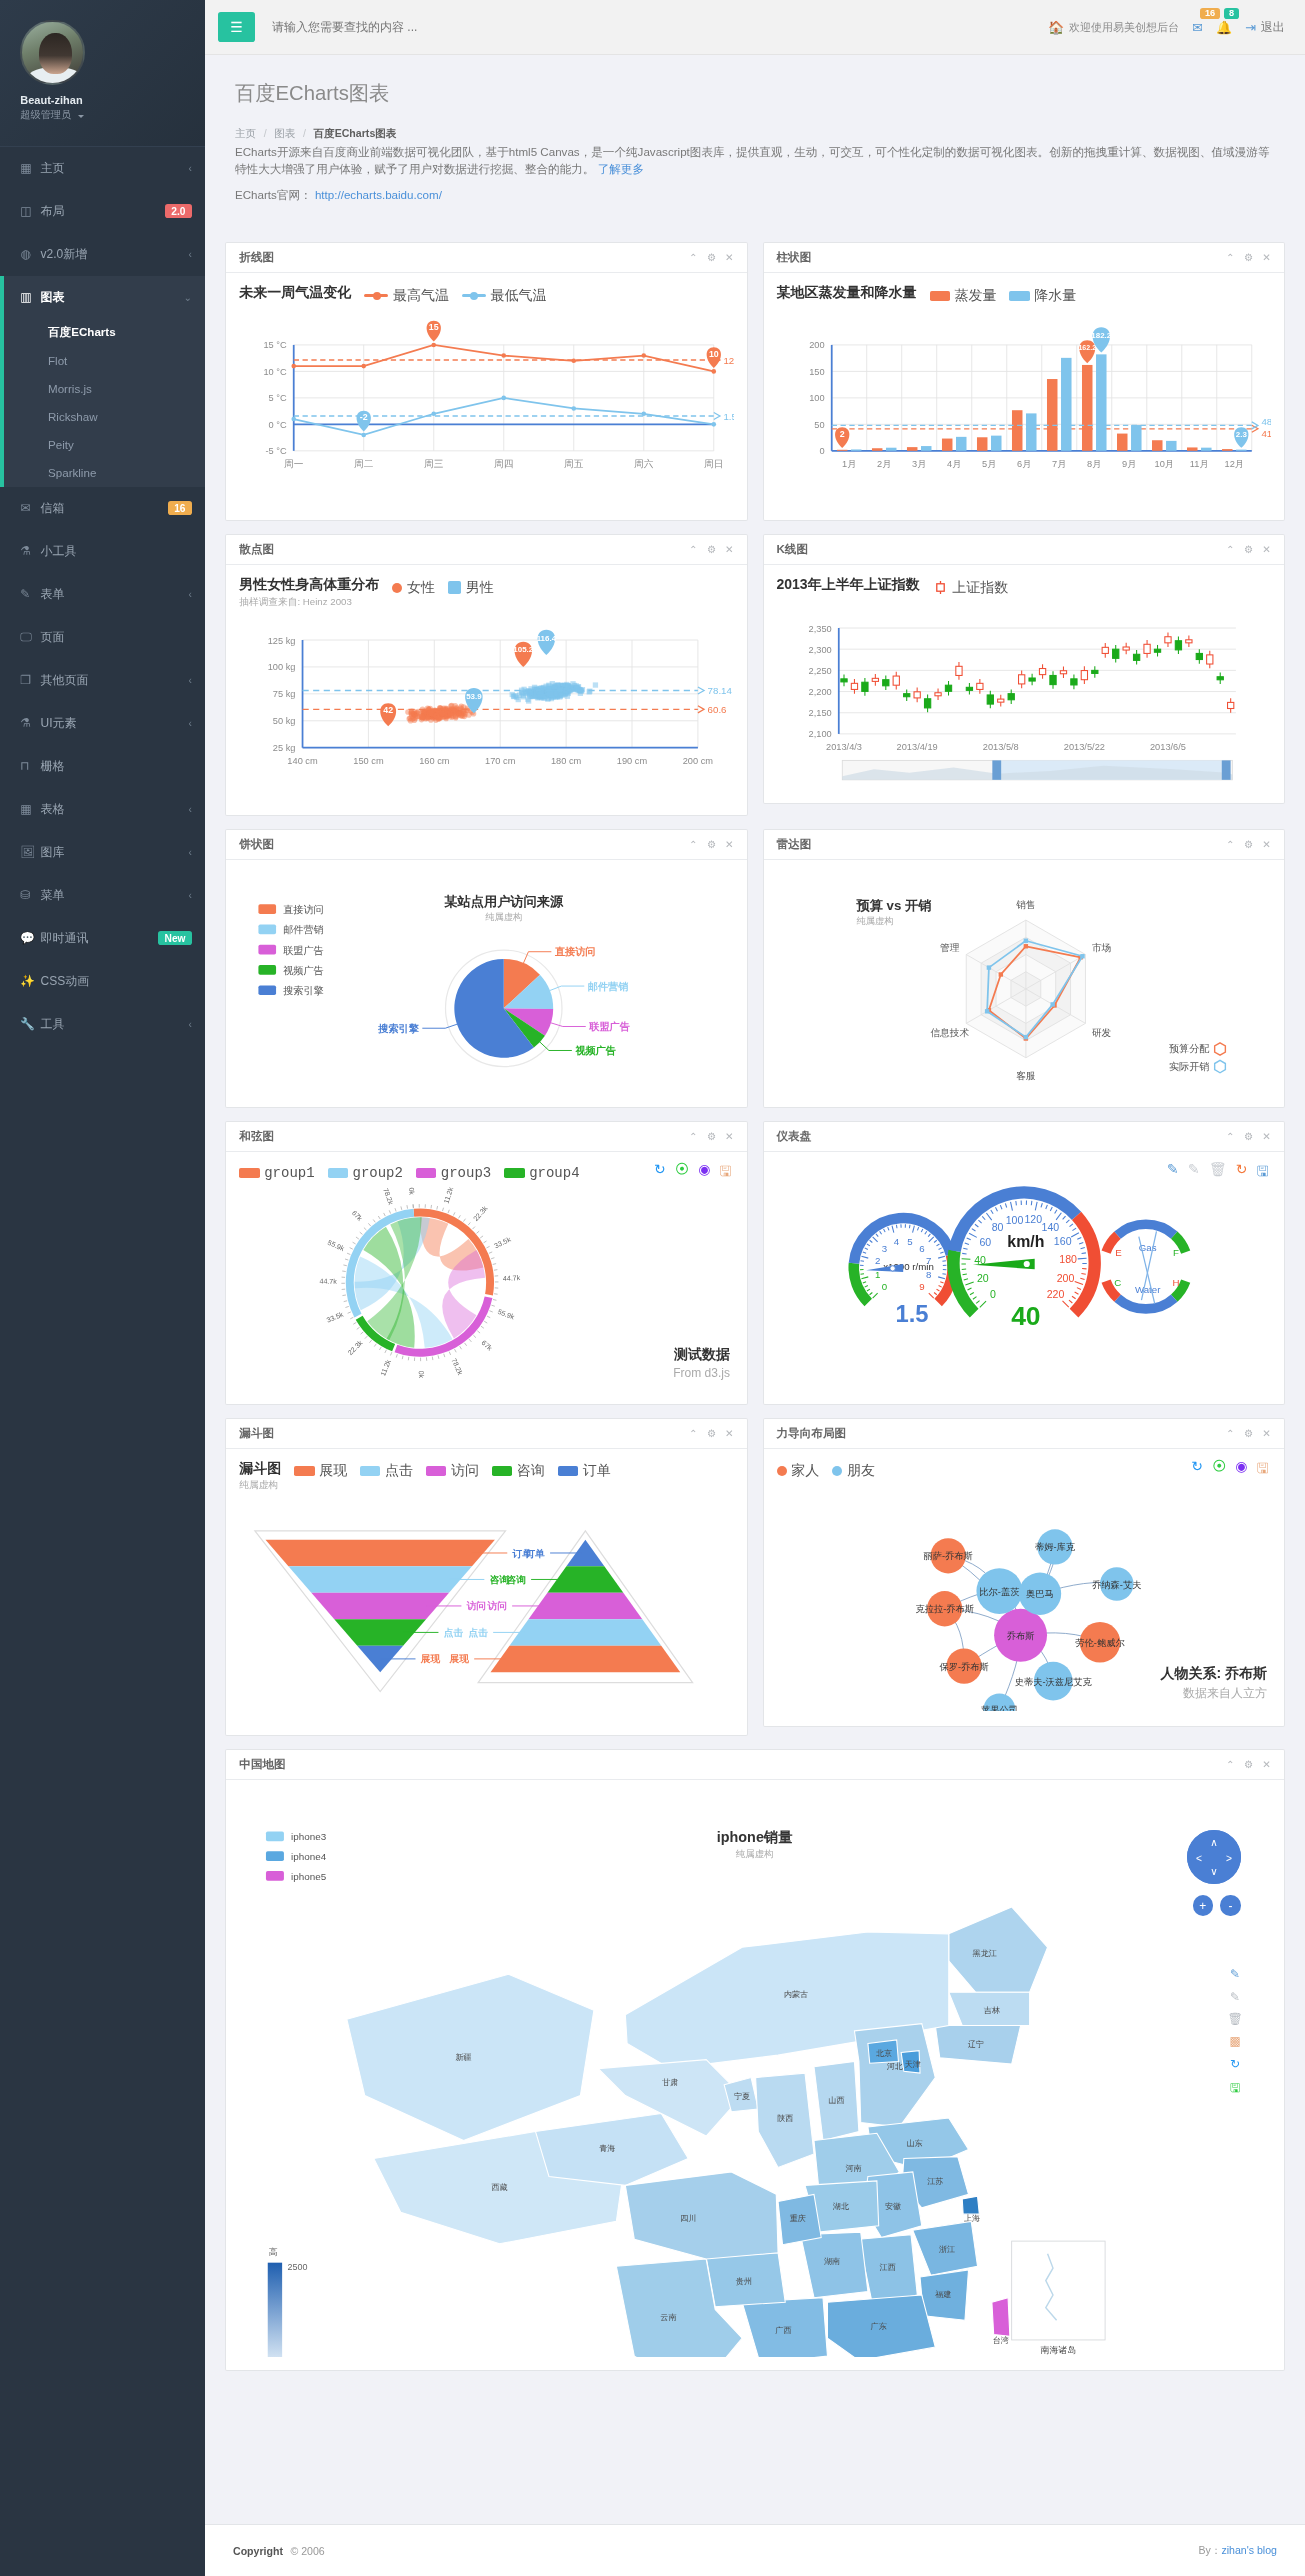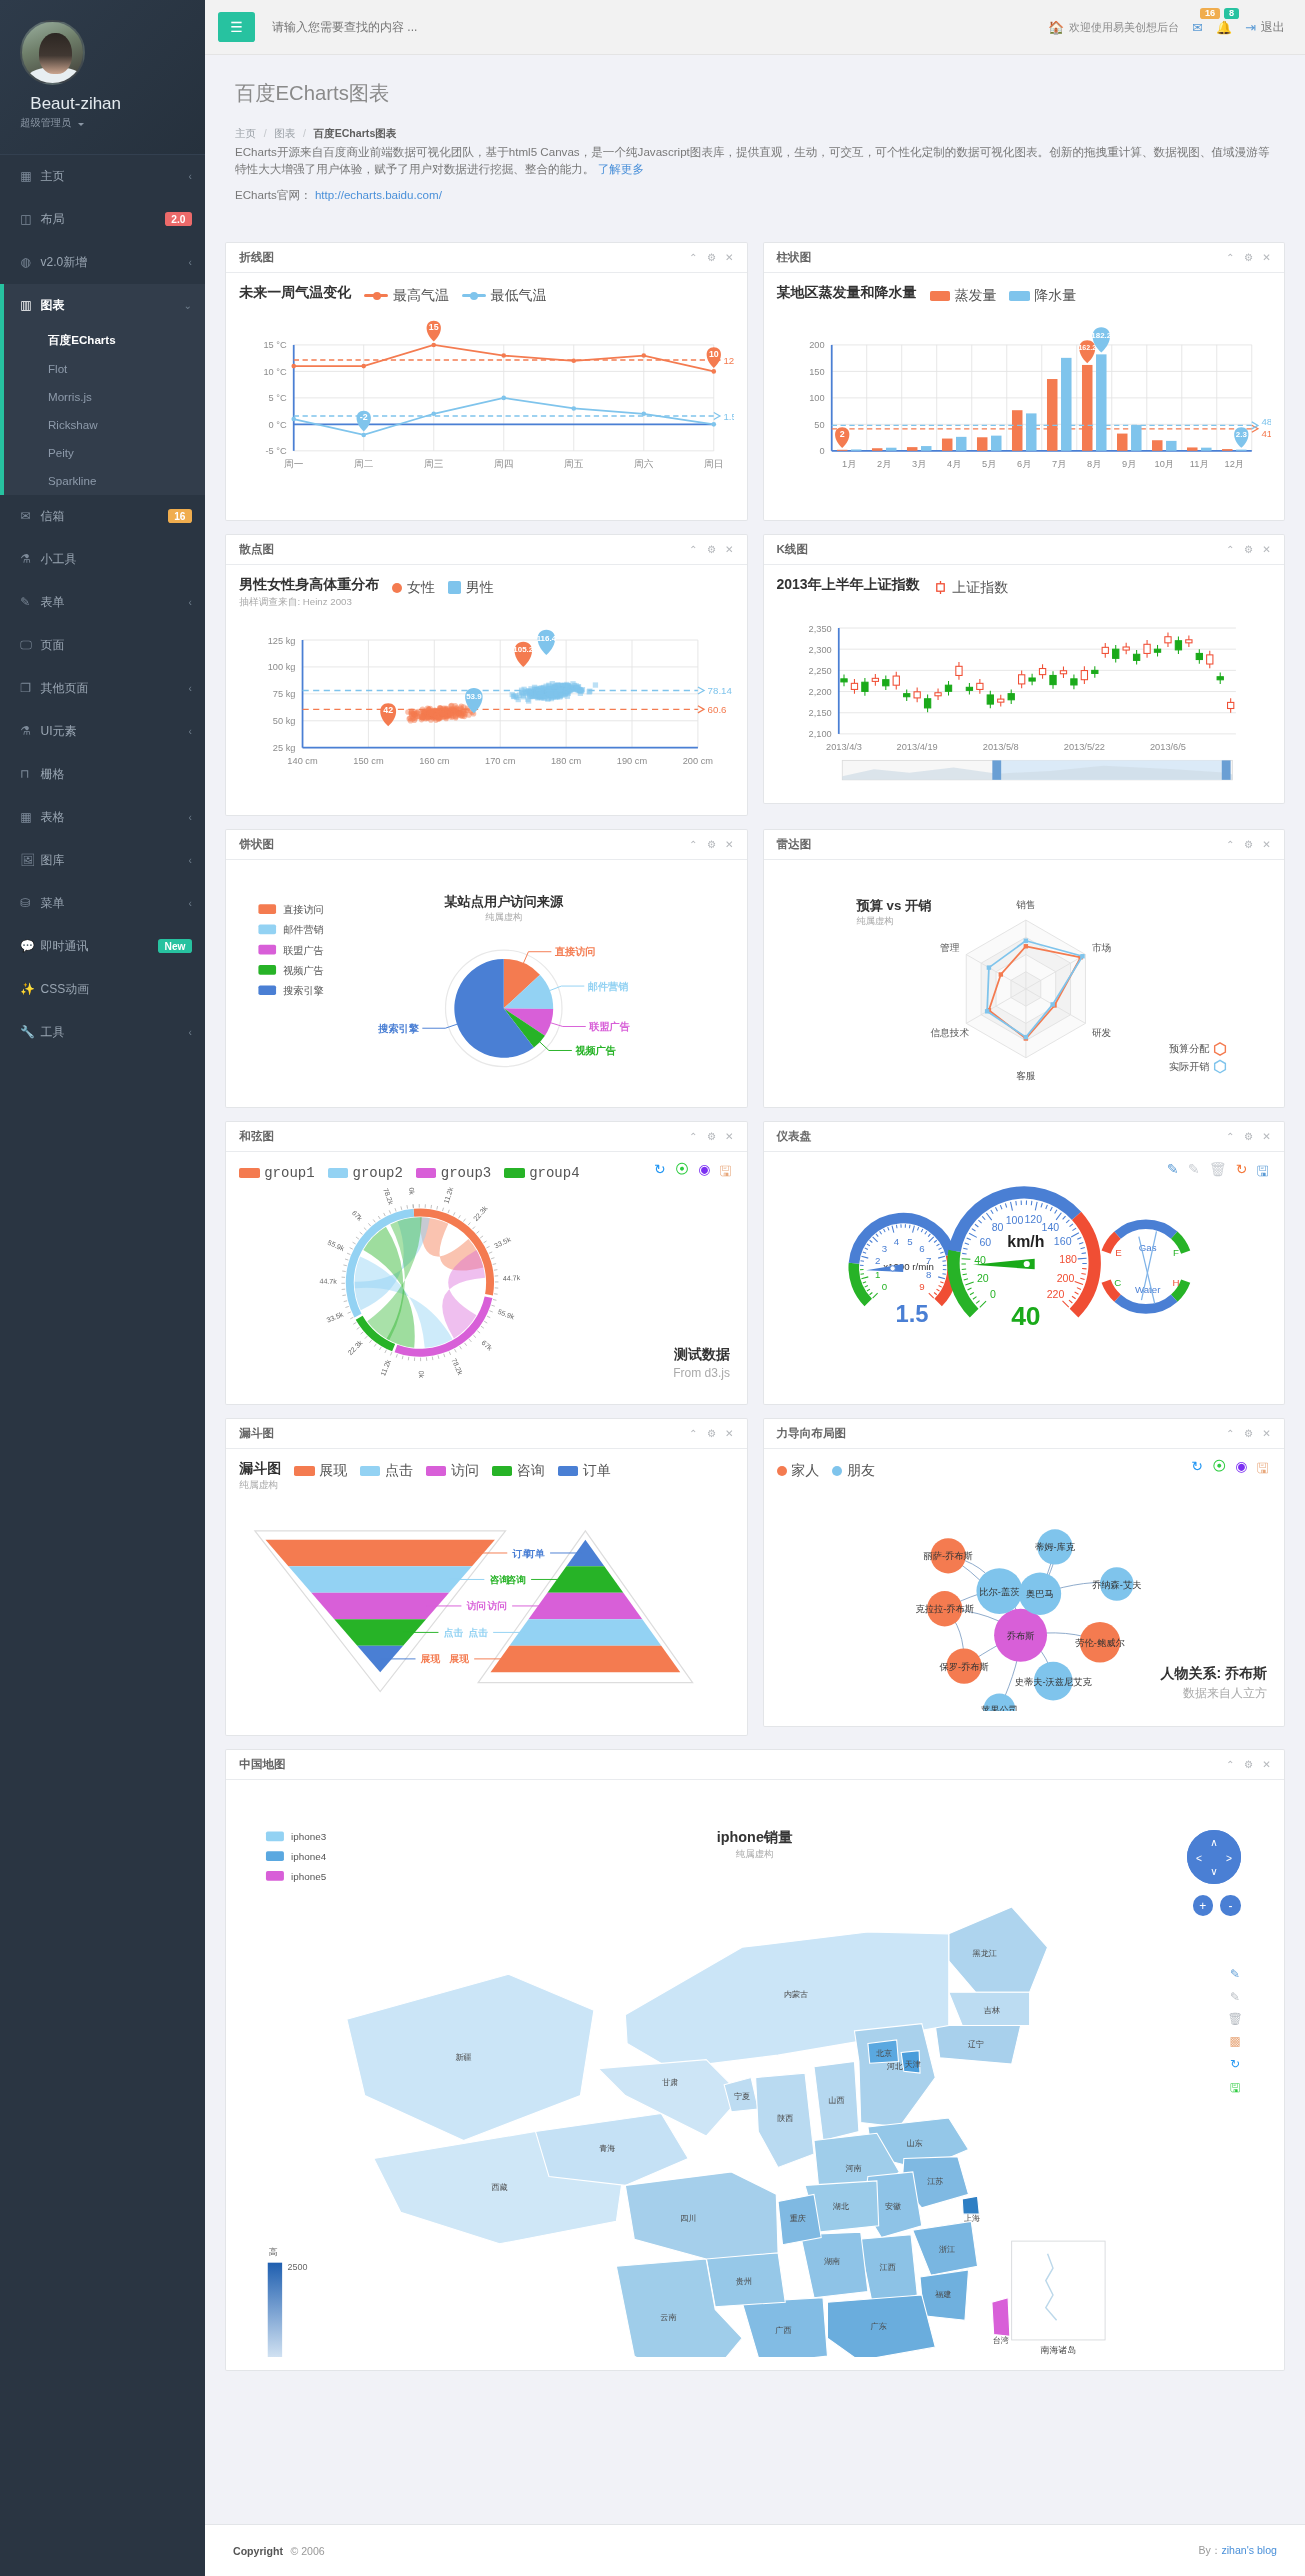--- a/index.html
+++ b/index.html
@@ -28,21 +28,21 @@
   }
   #avatar:after{
     content:""; position:absolute; left:16.6px; top:11px; width:33px; height:41px;
     border-radius:48% 48% 44% 44%;
     background:linear-gradient(180deg,#2c2622 0%,#413832 55%,#caa48e 100%);
   }
   #avatar:before{
     content:""; position:absolute; left:5.5px; bottom:-3.7px; width:54px; height:20.3px;
     border-radius:50%; background:#e8eef1;
   }
-  .profile-name { color:#e4eaef; font-size:17px; font-weight:normal; margin-top:8.3px;margin-left:10px; }
+  .profile-name { color:#e4eaef; font-size:11px; font-weight:bold; margin-top:8.3px; }
   .profile-role { color:#8b97a5; font-size:10.2px; margin-top:2px; }
   .caret-dn { display:inline-block; width:0;height:0;margin-left:3.7px;
      border-left:3.7px solid transparent;border-right:3.7px solid transparent;border-top:3.7px solid #8b97a5;}
   .nav-item{
     position:relative; display:flex; align-items:center;
     height:43px; padding:0 13px 0 20.3px; color:#9aa6b3; font-size:12px; cursor:pointer;
   }
   .nav-item .ico{ width:20.3px; font-size:12px; color:#7d8a99; flex:0 0 20.3px; }
   .nav-item .lbl{ flex:1 1 auto; }
   .nav-item.active{ background:#323d4b; color:#fff; }

